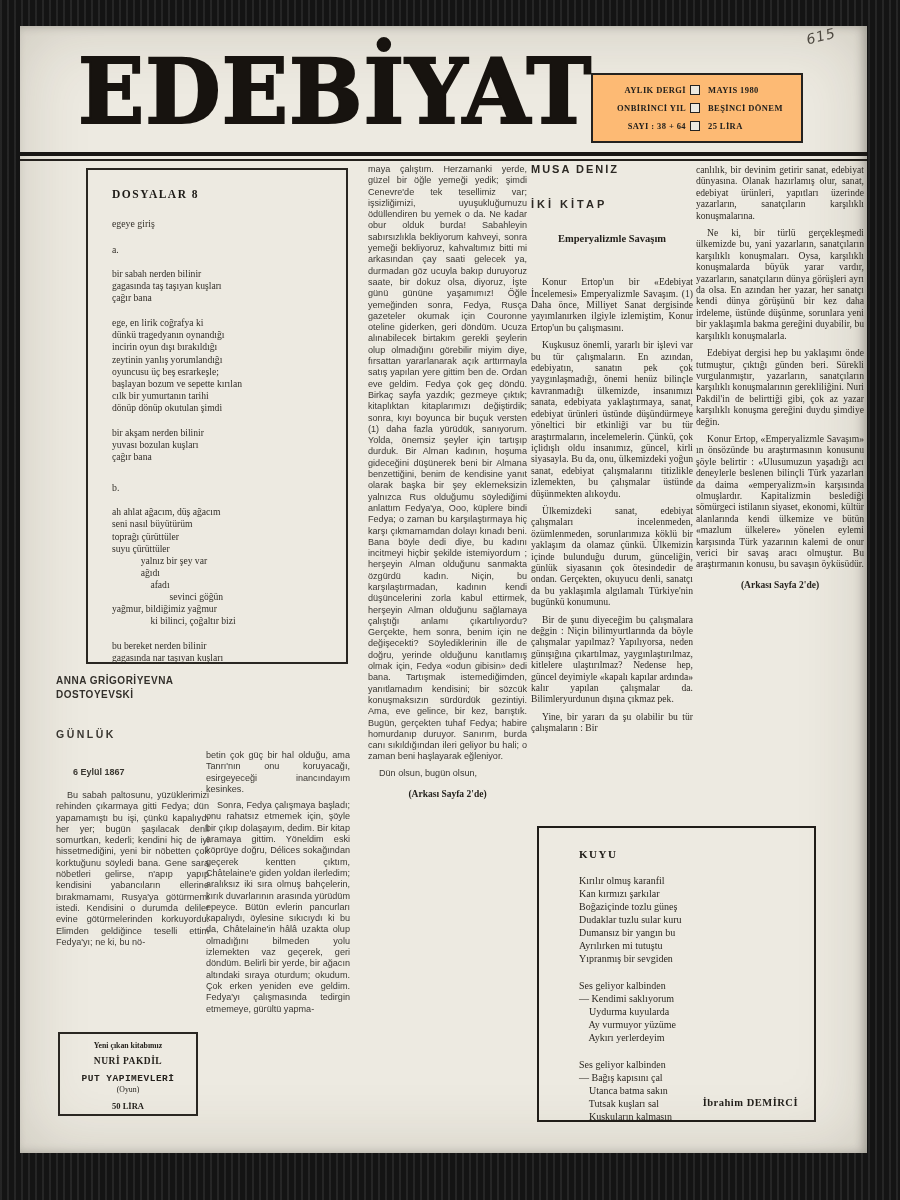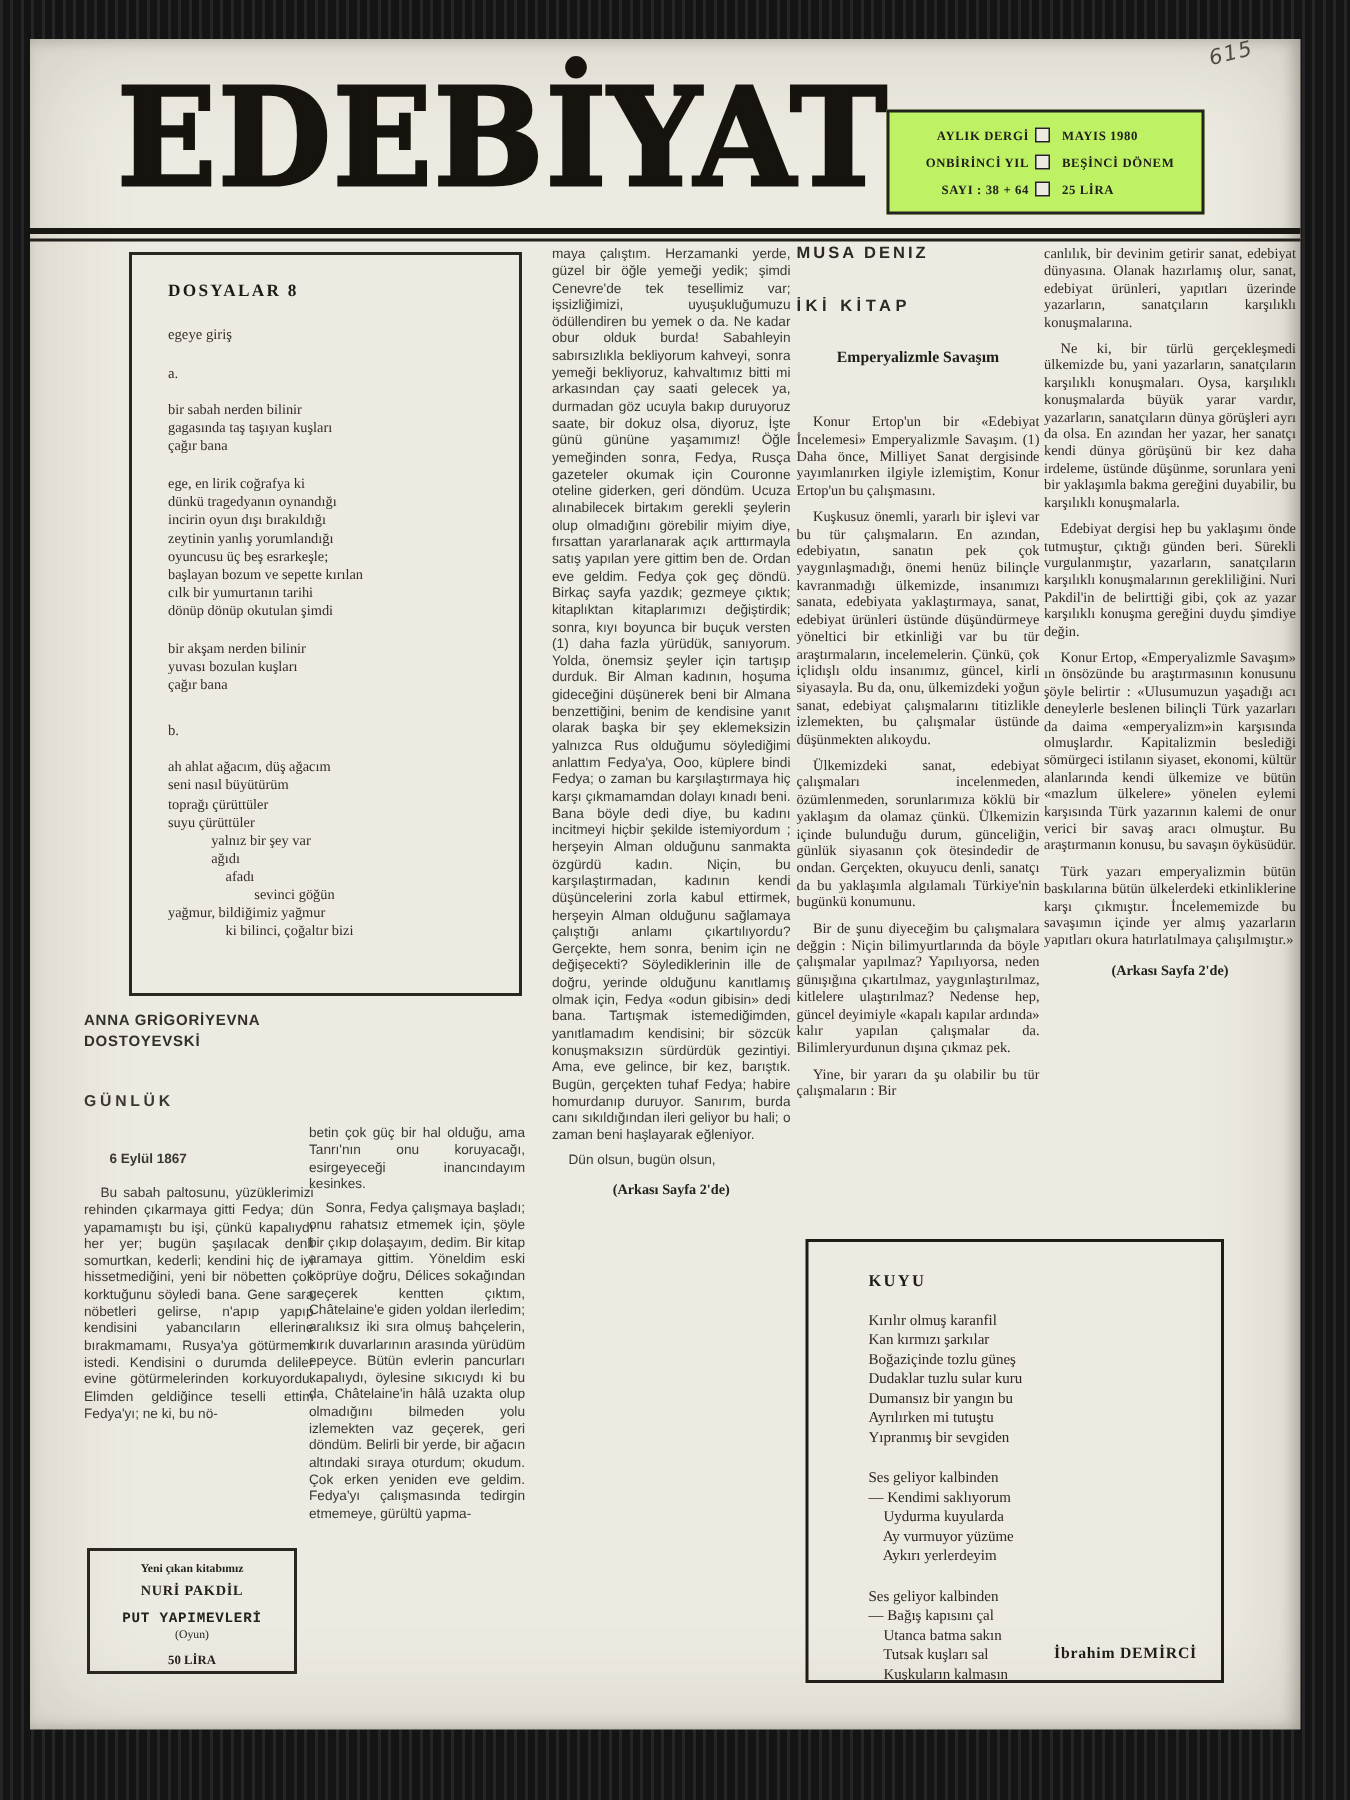--- a/index.html
+++ b/index.html
@@ -30,21 +30,21 @@
   }
   .masthead{
     left:58px;top:14px;width:510px;height:104px;
     font-family:"DejaVu Serif",serif;font-weight:bold;font-size:87px;line-height:104px;
     color:#17130f;letter-spacing:1px;white-space:nowrap;
     -webkit-text-stroke:2px #17130f;
     transform:scaleY(1.04);
   }
   .infobox{
     left:571px;top:47px;width:212px;height:70px;border:2px solid #242220;
-    background:#bef264;display:flex;flex-direction:column;justify-content:space-evenly;
+    background:#fdba74;display:flex;flex-direction:column;justify-content:space-evenly;
     padding:2px 6px;box-sizing:border-box;
   }
   .inforow{display:grid;grid-template-columns:1fr 14px 1fr;align-items:center;
     font-family:"Liberation Serif",serif;font-weight:bold;font-size:8.5px;color:#22201d;letter-spacing:.4px;}
   .inforow .l{text-align:right;padding-right:4px;}
   .inforow .r{text-align:left;padding-left:4px;}
   .chk{width:8px;height:8px;border:1.3px solid #242220;display:inline-block;background:#edeae1;}
 
   .rule1{left:0;right:0;top:126px;height:4px;background:#191714;}
   .rule2{left:0;right:0;top:133px;height:2px;background:#24211d;}
@@ -137,20 +137,21 @@
 
   <div class="abs dosyalar-box serif">
     <div class="dosyalar-title">DOSYALAR 8</div>
     <div class="poem-title">egeye giriş</div>
     <div class="sec-mark">a.</div>
     <div class="stanza"><div>bir sabah nerden bilinir</div><div>gagasında taş taşıyan kuşları</div><div>çağır bana</div></div>
     <div class="stanza"><div>ege, en lirik coğrafya ki</div><div>dünkü tragedyanın oynandığı</div><div>incirin oyun dışı bırakıldığı</div><div>zeytinin yanlış yorumlandığı</div><div>oyuncusu üç beş esrarkeşle;</div><div>başlayan bozum ve sepette kırılan</div><div>cılk bir yumurtanın tarihi</div><div>dönüp dönüp okutulan şimdi</div></div>
     <div class="stanza"><div>bir akşam nerden bilinir</div><div>yuvası bozulan kuşları</div><div>çağır bana</div></div>
     <div class="sec-mark sec-b">b.</div>
     <div class="stanza"><div>ah ahlat ağacım, düş ağacım</div><div>seni nasıl büyütürüm</div><div>toprağı çürüttüler</div><div>suyu çürüttüler</div><div>            yalnız bir şey var</div><div>            ağıdı</div><div>                afadı</div><div>                        sevinci göğün</div><div>yağmur, bildiğimiz yağmur</div><div>                ki bilinci, çoğaltır bizi</div></div>
+    <div class="stanza"><div>bu bereket nerden bilinir</div><div>gagasında nar taşıyan kuşları</div></div>
 
   </div>
 
   <div class="abs anna">
     <div class="anna-name">ANNA GRİGORİYEVNA</div>
     <div class="anna-name">DOSTOYEVSKİ</div>
     <div class="gunluk">GÜNLÜK</div>
     <div class="diary-date">6 Eylül 1867</div>
     <div class="col col1a diarycol">
         <div class="para">Bu sabah paltosunu, yüzüklerimizi rehinden çıkarmaya gitti Fedya; dün yapamamıştı bu işi, çünkü kapalıydı her yer; bugün şaşılacak denli somurtkan, kederli; kendini hiç de iyi hissetmediğini, yeni bir nöbetten çok korktuğunu söyledi bana. Gene sara nöbetleri gelirse, n'apıp yapıp kendisini yabancıların ellerine bırakmamamı, Rusya'ya götürmemi istedi. Kendisini o durumda deliler evine götürmelerinden korkuyordu. Elimden geldiğince teselli ettim Fedya'yı; ne ki, bu nö-</div>
@@ -190,21 +191,20 @@
         <div class="para">Yine, bir yararı da şu olabilir bu tür çalışmaların : Bir</div>
       </div>
   </div>
 
   <div class="abs col col4 artcol nofirst">
     <div class="nofirst">
         <div class="para">canlılık, bir devinim getirir sanat, edebiyat dünyasına. Olanak hazırlamış olur, sanat, edebiyat ürünleri, yapıtları üzerinde yazarların, sanatçıların karşılıklı konuşmalarına.</div>
         <div class="para">Ne ki, bir türlü gerçekleşmedi ülkemizde bu, yani yazarların, sanatçıların karşılıklı konuşmaları. Oysa, karşılıklı konuşmalarda büyük yarar vardır, yazarların, sanatçıların dünya görüşleri ayrı da olsa. En azından her yazar, her sanatçı kendi dünya görüşünü bir kez daha irdeleme, üstünde düşünme, sorunlara yeni bir yaklaşımla bakma gereğini duyabilir, bu karşılıklı konuşmalarla.</div>
         <div class="para">Edebiyat dergisi hep bu yaklaşımı önde tutmuştur, çıktığı günden beri. Sürekli vurgulanmıştır, yazarların, sanatçıların karşılıklı konuşmalarının gerekliliğini. Nuri Pakdil'in de belirttiği gibi, çok az yazar karşılıklı konuşma gereğini duydu şimdiye değin.</div>
         <div class="para">Konur Ertop, «Emperyalizmle Savaşım» ın önsözünde bu araştırmasının konusunu şöyle belirtir : «Ulusumuzun yaşadığı acı deneylerle beslenen bilinçli Türk yazarları da daima «emperyalizm»in karşısında olmuşlardır. Kapitalizmin beslediği sömürgeci istilanın siyaset, ekonomi, kültür alanlarında kendi ülkemize ve bütün «mazlum ülkelere» yönelen eylemi karşısında Türk yazarının kalemi de onur verici bir savaş aracı olmuştur. Bu araştırmanın konusu, bu savaşın öyküsüdür.</div>
-        <div class="para">Türk yazarı emperyalizmin bütün baskılarına bütün ülkelerdeki etkinliklerine karşı çıkmıştır. İncelememizde bu savaşımın içinde yer almış yazarların yapıtları okura hatırlatılmaya çalışılmıştır.»</div>
       </div>
     <div class="closing">(Arkası Sayfa 2'de)</div>
   </div>
 
   <div class="abs kuyu-box serif">
     <div class="kuyu-title">KUYU</div>
     <div class="kuyu-stanza"><div>Kırılır olmuş karanfil</div><div>Kan kırmızı şarkılar</div><div>Boğaziçinde tozlu güneş</div><div>Dudaklar tuzlu sular kuru</div><div>Dumansız bir yangın bu</div><div>Ayrılırken mi tutuştu</div><div>Yıpranmış bir sevgiden</div></div>
     <div class="kuyu-stanza"><div>Ses geliyor kalbinden</div><div>— Kendimi saklıyorum</div><div>    Uydurma kuyularda</div><div>    Ay vurmuyor yüzüme</div><div>    Aykırı yerlerdeyim</div></div>
     <div class="kuyu-stanza"><div>Ses geliyor kalbinden</div><div>— Bağış kapısını çal</div><div>    Utanca batma sakın</div><div>    Tutsak kuşları sal</div><div>    Kuşkuların kalmasın</div></div>
     <div class="kuyu-author">İbrahim DEMİRCİ</div>

